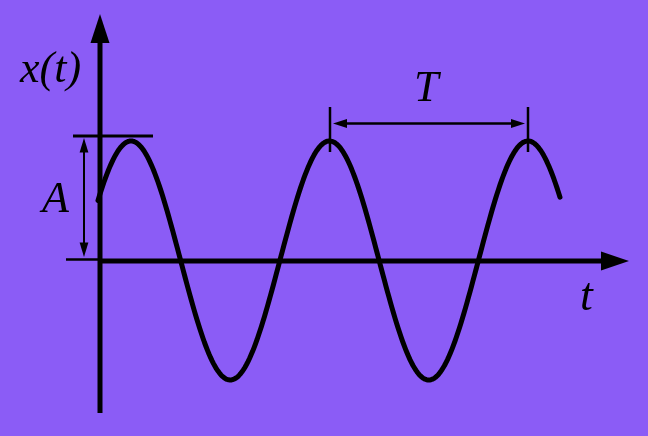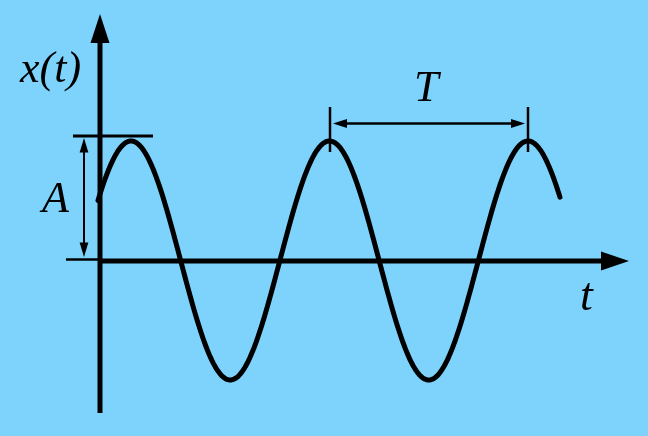--- a/index.html
+++ b/index.html
@@ -4,21 +4,21 @@
 <style>
   html, body {
     margin: 0;
     padding: 0;
     background: #ffffff;
   }
   .stage {
     position: relative;
     width: 648px;
     height: 436px;
-    background: #7dd3fc;
+    background: #8b5cf6;
     overflow: hidden;
   }
   .diagram-label {
     font-family: "Liberation Serif", serif;
     font-style: italic;
     fill: #000000;
   }
   .fs44 { font-size: 44px; }
   .fs46 { font-size: 46px; }
 </style>

